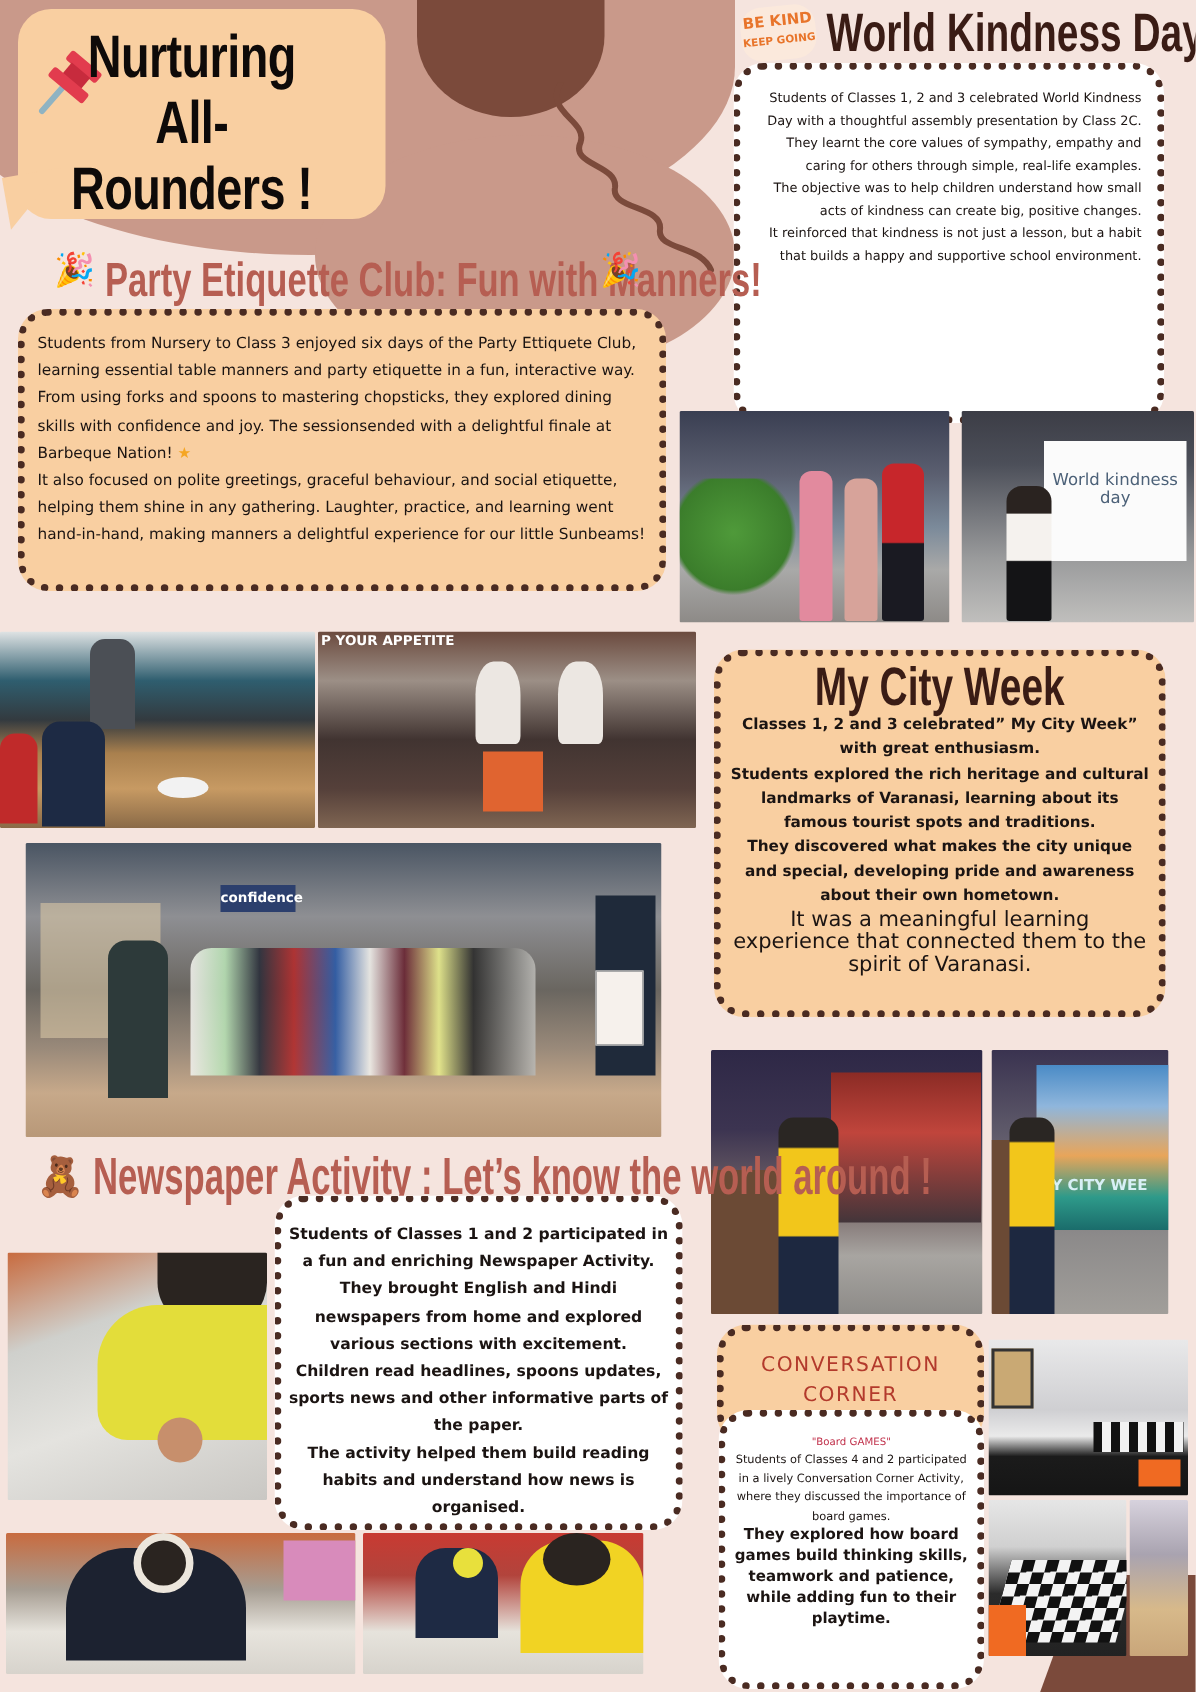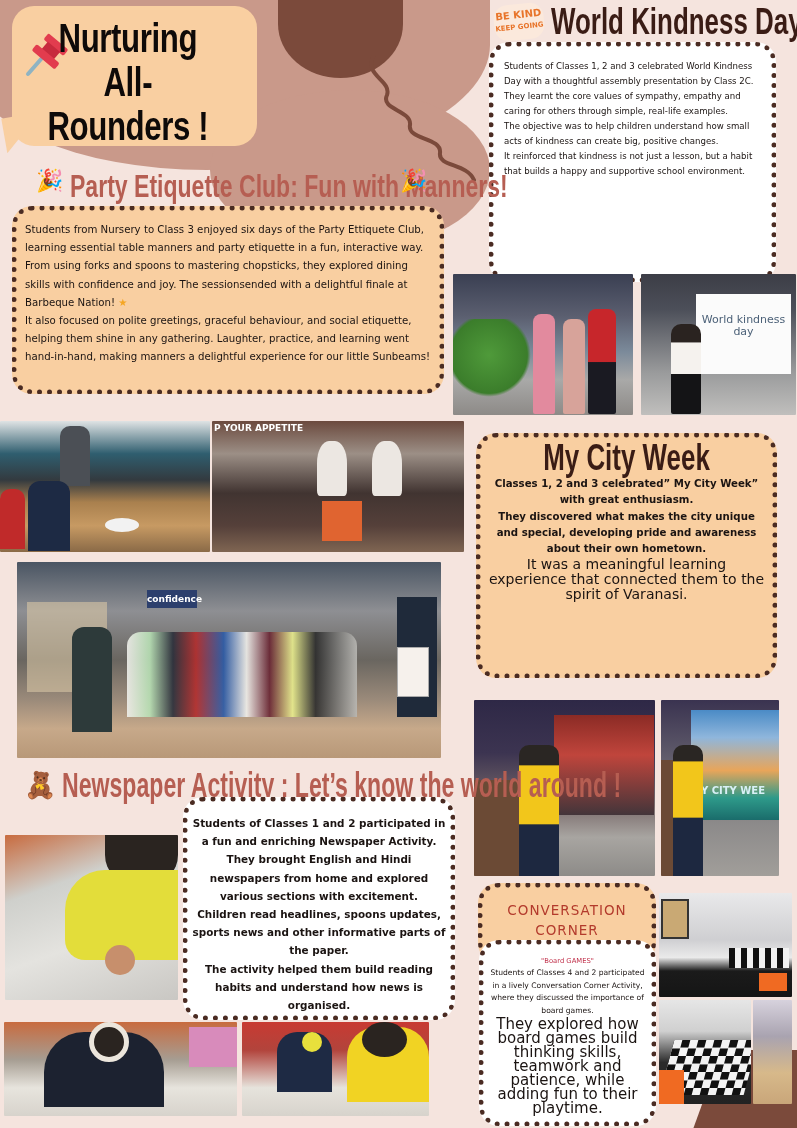--- a/index.html
+++ b/index.html
@@ -87,21 +87,21 @@
   <div>Nurturing</div>
   <div>All- Rounders !</div>
 </div>
 
 <div class="abs" style="left:494px; top:4px; width:50px; height:36px; background:#fbe9dc; border-radius:14px; text-align:center; font-weight:700; font-size:10px; line-height:13px; color:#e8742a; padding-top:4px; transform:rotate(-6deg);">
   <div>BE KIND</div>
   <div style="font-size:7px;">KEEP GOING</div>
 </div>
 <div class="abs sec-title dark-title" style="left:551px; top:2px; font-size:36px; line-height:40px;">World Kindness Day</div>
 
-<div class="abs dot-box white box-text" style="left:489px; top:42px; width:287px; height:240px; padding:12px 10px 0 10px; text-align:left; font-size:8.6px; line-height:15px;">
+<div class="abs dot-box white box-text" style="left:489px; top:42px; width:287px; height:240px; padding:12px 10px 0 10px; text-align:right; font-size:8.6px; line-height:15px;">
   <p>Students of Classes 1, 2 and 3 celebrated World Kindness Day with a thoughtful assembly presentation by Class 2C.</p>
   <p>They learnt the core values of sympathy, empathy and caring for others through simple, real-life examples.</p>
   <p>The objective was to help children understand how small acts of kindness can create big, positive changes.</p>
   <p>It reinforced that kindness is not just a lesson, but a habit that builds a happy and supportive school environment.</p>
 </div>
 
 <div class="abs photo" style="left:453px; top:274px; width:180px; height:141px;">
   <div class="inner" style="background:linear-gradient(180deg,#3a3f52 0%,#5b5f70 30%,#7b8a9a 55%,#a9a9a8 75%,#8d8a87 100%); position:relative;">
     <div style="position:absolute; left:0; top:45px; width:80px; height:90px; background:radial-gradient(circle at 45% 40%, #4f9a3a 0%, #3b7d2b 55%, transparent 60%);"></div>
     <div style="position:absolute; left:80px; top:40px; width:22px; height:100px; background:#e28a9e; border-radius:8px 8px 2px 2px;"></div>
@@ -151,20 +151,21 @@
     <div style="position:absolute; left:380px; top:35px; width:40px; height:120px; background:#1f2a3a;"></div>
     <div style="position:absolute; left:380px; top:85px; width:32px; height:50px; background:#f6f1ec; border:1px solid #aaa;"></div>
     <div style="position:absolute; left:55px; top:65px; width:40px; height:105px; background:#2d3a3a; border-radius:12px 12px 0 0;"></div>
     <div style="position:absolute; left:110px; top:70px; width:230px; height:85px; background:linear-gradient(90deg,#f0efeb 0%,#b7e0b4 10%,#2a2e3a 20%,#b32c2c 30%,#2c5ba8 42%,#f1f0ec 52%,#6a2533 62%,#e9ed8d 72%,#2c2c2c 82%,#b9b8b4 100%); border-radius:14px 14px 0 0; opacity:0.9;"></div>
   </div>
 </div>
 
 <div class="abs dot-box peach box-text" style="left:476px; top:433px; width:301px; height:245px; padding:2px 6px 0 6px; text-align:center; font-size:10.2px; line-height:16.3px; font-weight:700;">
   <div style="font-family:'Liberation Sans', sans-serif; font-size:36px; line-height:36px; color:#3a1c15; transform:scaleX(0.72); margin-top:0px;">My City Week</div>
   <p>Classes 1, 2 and 3 celebrated” My City Week” with great enthusiasm.</p>
+  <p>Students explored the rich heritage and cultural landmarks of Varanasi, learning about its famous tourist spots and traditions.</p>
   <p>They discovered what makes the city unique and special, developing pride and awareness about their own hometown.</p>
   <p style="font-size:14px; line-height:15px; font-weight:400;">It was a meaningful learning experience that connected them to the spirit of Varanasi.</p>
 </div>
 
 <div class="abs photo" style="left:474px; top:700px; width:181px; height:176px;">
   <div class="inner" style="background:linear-gradient(180deg,#2e2846 0%,#3c3451 30%,#7a6b6b 60%,#a8a5a1 78%,#8d8b88 100%); position:relative;">
     <div style="position:absolute; left:80px; top:15px; width:100px; height:100px; background:linear-gradient(180deg,#8b2b25 0%,#c0453c 40%,#43353a 100%);"></div>
     <div style="position:absolute; left:0px; top:80px; width:50px; height:96px; background:#6b4a35;"></div>
     <div style="position:absolute; left:45px; top:45px; width:40px; height:131px; background:linear-gradient(180deg,#2a2623 0%,#2a2623 15%,#f2c61b 16%,#f2c61b 60%,#1d2840 61%); border-radius:10px 10px 0 0;"></div>
   </div>
@@ -210,21 +211,21 @@
   </div>
 </div>
 
 <div class="abs dot-box peach" style="left:478px; top:883px; width:178px; height:80px; text-align:center; padding-top:12px; font-family:'DejaVu Sans', sans-serif; font-size:13.5px; line-height:20px; letter-spacing:1px; color:#b33a2c;">
   <div>CONVERSATION</div>
   <div>CORNER</div>
 </div>
 <div class="abs dot-box white box-text" style="left:479px; top:940px; width:177px; height:186px; padding:10px 3px 0 3px; text-align:center; font-size:7.6px; line-height:12.4px;">
   <p style="color:#c0304a; font-size:6.8px;">"Board GAMES"</p>
   <p>Students of Classes 4 and 2 participated in a lively Conversation Corner Activity, where they discussed the importance of board games.</p>
-  <p style="font-size:15px; line-height:14px; font-weight:400;">They explored how board games build thinking skills, teamwork and patience, while adding fun to their playtime.</p>
+  <p style="font-size:10px; line-height:14px; font-weight:700;">They explored how board games build thinking skills, teamwork and patience, while adding fun to their playtime.</p>
 </div>
 
 <div class="abs photo" style="left:659px; top:893px; width:133px; height:104px;">
   <div class="inner" style="background:linear-gradient(180deg,#e9e9ea 0%,#cfcfd2 45%,#eaeaea 62%,#1b1b1b 75%,#151515 100%); position:relative;">
     <div style="position:absolute; left:2px; top:6px; width:28px; height:40px; background:#c9a974; border:2px solid #333;"></div>
     <div style="position:absolute; left:70px; top:55px; width:60px; height:20px; background:repeating-linear-gradient(90deg,#111 0 6px,#f2f2f2 6px 12px);"></div>
     <div style="position:absolute; left:100px; top:80px; width:28px; height:18px; background:#f06a22;"></div>
   </div>
 </div>
 <div class="abs photo" style="left:659px; top:1000px; width:92px; height:104px;">

